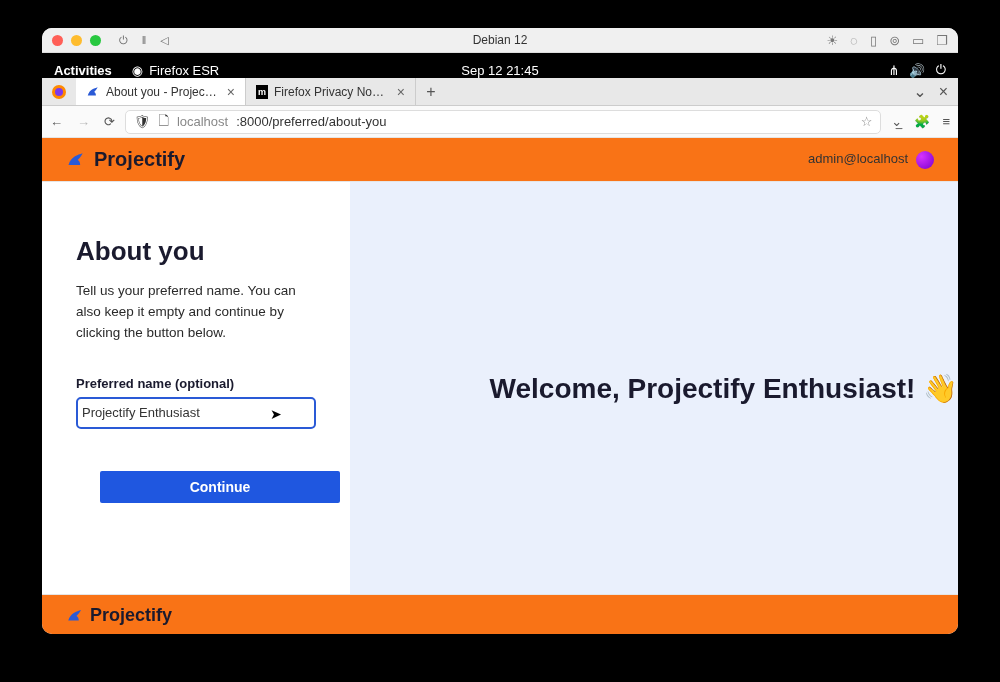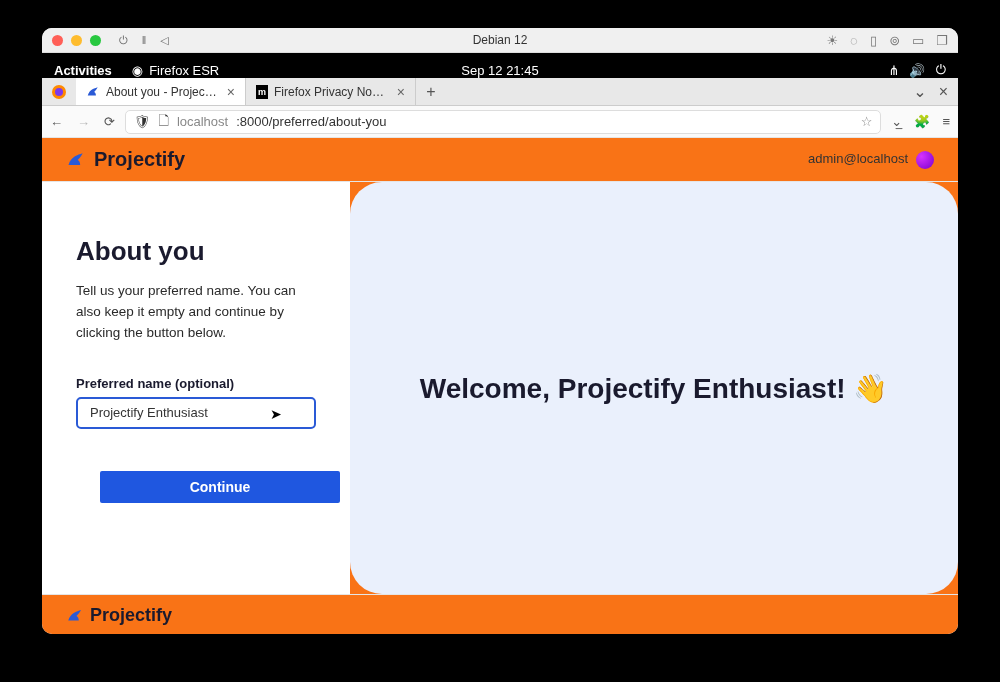--- a/index.html
+++ b/index.html
@@ -144,21 +144,21 @@
       background:#fff;
     }
     .left-panel h1 { font-size: 26px; font-weight: 800; color:#1a1a2e; margin-bottom: 14px;}
     .left-panel p { font-size: 13.5px; line-height: 1.55; color:#2a2a2a; margin-bottom: 32px;}
     .field-label { font-size: 13px; font-weight: 700; color:#1a1a2e; margin-bottom: 6px; display:block;}
     .text-input {
       width: 100%;
       height: 32px;
       border: 2px solid #2a5ad6;
       border-radius: 5px;
-      padding: 0 12px;
+      padding: 0 4px;
       font-size: 13px;
       color:#333;
       outline: none;
     }
     .continue-btn {
       margin-top: 42px;
       width: 100%;
       height: 32px;
       background: #1f57e0;
       color: #fff;
@@ -167,22 +167,21 @@
       border: none;
       border-radius: 2px;
       cursor: pointer;
       margin-left: 24px;
     }
     .right-panel {
       flex: 1;
       background: #eaf0fc;
       display: flex;
       align-items:center;
-      justify-content:center;
-      border-radius:32px;
+      justify-content:flex-end;
     }
     .welcome {
       font-size: 28px;
       font-weight: 800;
       color:#1a1a2e;
     }
     .footer {
       height: 40px;
       border-top: 1px solid #e5e5e5;
       display:flex;

